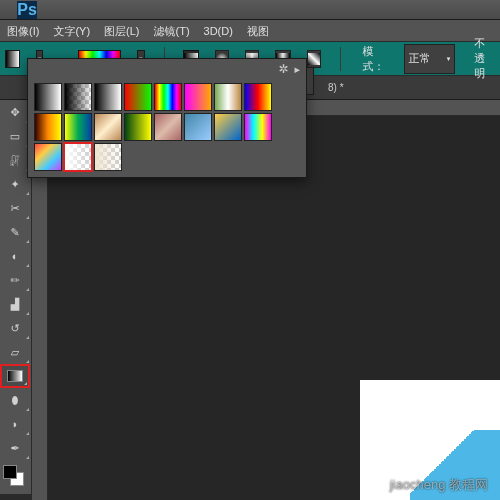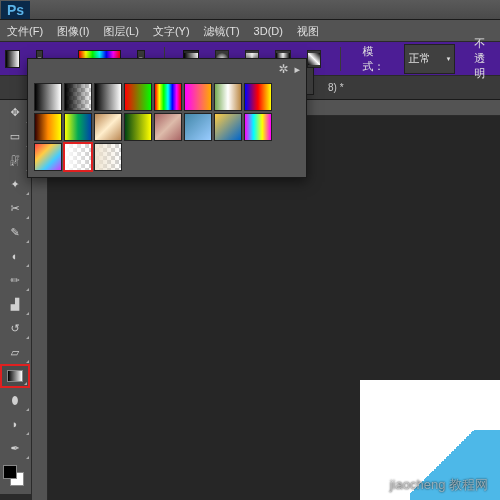--- a/index.html
+++ b/index.html
@@ -1,21 +1,21 @@
 <!DOCTYPE html>
 <html><head>
 <meta charset="utf-8">
 <style>
 *{margin:0;padding:0;box-sizing:border-box;font-family:"Microsoft YaHei",sans-serif;font-size:11px;user-select:none}
 body{background:#2a2a2a;width:500px;height:500px;overflow:hidden;position:relative}
 .titlebar{height:20px;background:linear-gradient(#5a5a5a,#4a4a4a);display:flex;align-items:center;border-bottom:1px solid #1a1a1a}
-.ps-logo{width:29px;height:18px;background:#0a2a4a;color:#5ab3e8;display:flex;align-items:center;justify-content:center;font-weight:bold;font-size:14px;margin-left:1px}
+.ps-logo{width:20px;height:18px;background:#0a2a4a;color:#5ab3e8;display:flex;align-items:center;justify-content:center;font-weight:bold;font-size:16px;margin-left:17px}
 .menubar{height:22px;background:#535353;display:flex;align-items:center;border-bottom:1px solid #2a2a2a}
 .menu-item{color:#e0e0e0;padding:0 7px;line-height:22px;cursor:default}
-.optbar{height:34px;background:#4c1d95;display:flex;align-items:center;padding:0 5px;border-bottom:1px solid #2a2a2a;gap:16px}
+.optbar{height:34px;background:#0f766e;display:flex;align-items:center;padding:0 5px;border-bottom:1px solid #2a2a2a;gap:16px}
 .grad-preview{width:26px;height:18px;background:linear-gradient(90deg,#000,#fff);border:1px solid #1a1a1a;position:relative}
 .dd-arrow{width:12px;height:18px;background:#3a3a3a;border:1px solid #1a1a1a;color:#ccc;text-align:center;line-height:16px;font-size:7px}
 .grad-bar{width:78px;height:18px;background:linear-gradient(90deg,#f00,#ff0,#0f0,#0ff,#00f,#f0f,#f00);border:1px solid #1a1a1a}
 .sep{width:1px;height:24px;background:#3a3a3a;margin:0 3px}
 .type-btn{width:20px;height:18px;background:#3a3a3a;border:1px solid #222;display:flex;align-items:center;justify-content:center}
 .type-btn.sel{background:#2a2a2a;border-color:#111}
 .t-lin{width:14px;height:12px;background:linear-gradient(90deg,#000,#fff)}
 .t-rad{width:12px;height:12px;border-radius:50%;background:radial-gradient(circle,#fff,#000)}
 .t-ang{width:12px;height:12px;background:conic-gradient(#fff,#000,#fff)}
 .t-ref{width:14px;height:12px;background:linear-gradient(90deg,#000,#fff,#000)}
@@ -49,24 +49,23 @@
 .wm2{position:absolute;right:70px;bottom:22px;color:rgba(255,255,255,.7);font-size:20px;font-weight:bold}
 </style>
 </head>
 <body>
 
 <div class="titlebar">
   <div class="ps-logo">Ps</div>
 </div>
 
 <div class="menubar">
-  <div class="menu-item">文件(F)</div>
   <div class="menu-item">图像(I)</div>
+  <div class="menu-item">文字(Y)</div>
   <div class="menu-item">图层(L)</div>
-  <div class="menu-item">文字(Y)</div>
   <div class="menu-item">滤镜(T)</div>
   <div class="menu-item">3D(D)</div>
   <div class="menu-item">视图</div>
 </div>
 
 <div class="optbar">
   <div class="grad-preview"></div>
   <div class="dd-arrow">▾</div>
   <div style="width:6px"></div>
   <div class="grad-bar"></div>

